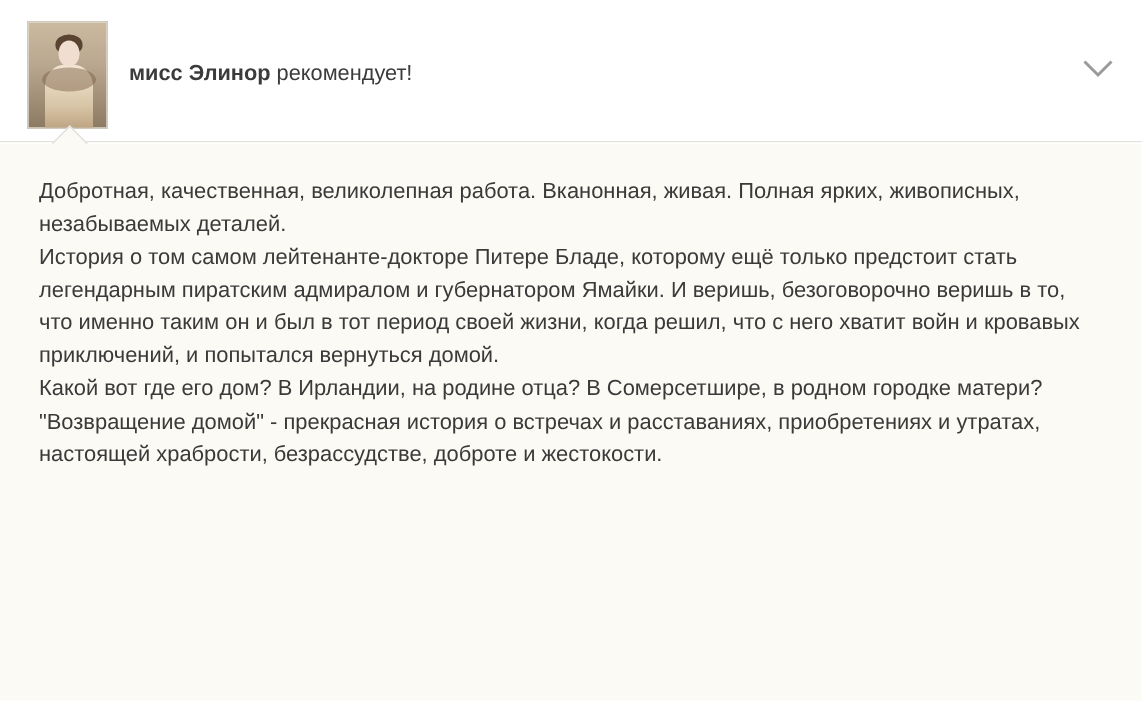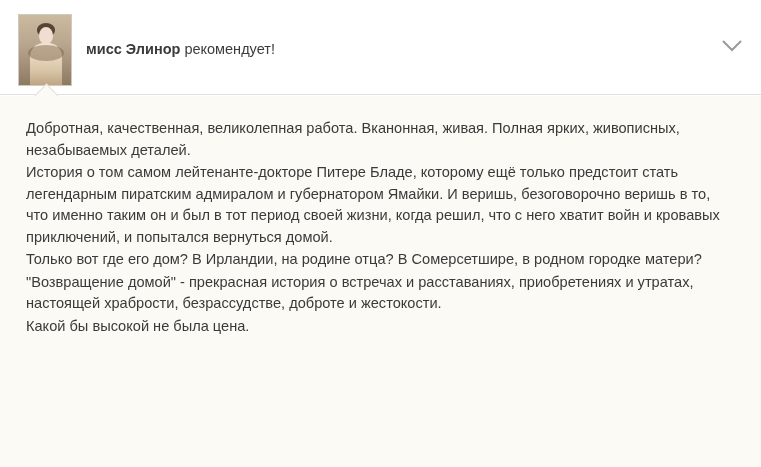--- a/index.html
+++ b/index.html
@@ -170,19 +170,18 @@
         <path d="M1 1 L10 10 L19 1" fill="none" stroke="#9a9a9a" stroke-width="2"></path>
       </svg>
     </div>
   </div>
 
   <div class="body-wrap">
     <div class="notch"></div>
     <div class="review-text">
       <p>Добротная, качественная, великолепная работа. Вканонная, живая. Полная ярких, живописных, незабываемых деталей.</p>
       <p>История о том самом лейтенанте-докторе Питере Бладе, которому ещё только предстоит стать легендарным пиратским адмиралом и губернатором Ямайки. И веришь, безоговорочно веришь в то, что именно таким он и был в тот период своей жизни, когда решил, что с него хватит войн и кровавых приключений, и попытался вернуться домой.</p>
-      <p>Только вот где его дом? В Ирландии, на родине отца? В Сомерсетшире, в родном городке матери?</p>
+      <p>Какой вот где его дом? В Ирландии, на родине отца? В Сомерсетшире, в родном городке матери?</p>
       <p>"Возвращение домой" - прекрасная история о встречах и расставаниях, приобретениях и утратах, настоящей храбрости, безрассудстве, доброте и жестокости.</p>
-      <p>Какой бы высокой не была цена.</p>
     </div>
   </div>
 
 </div>
 
 </body></html>

